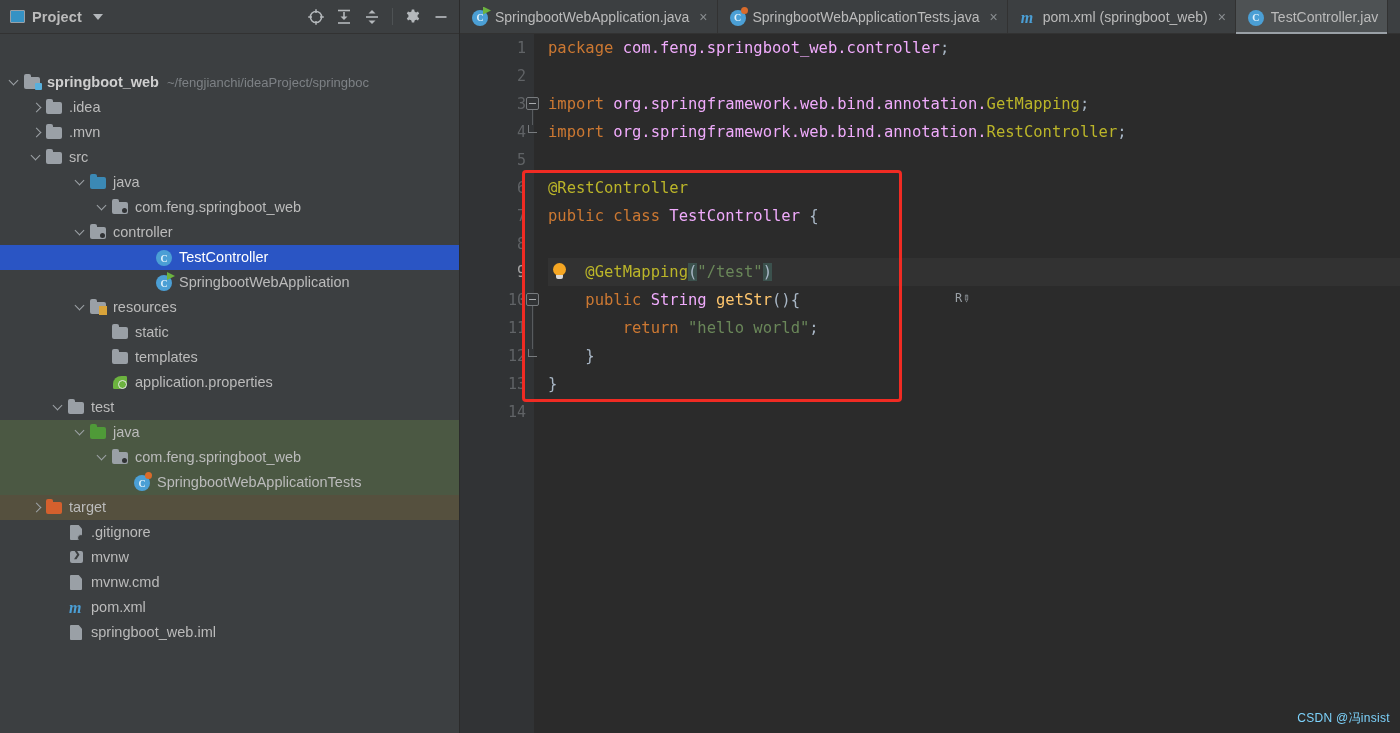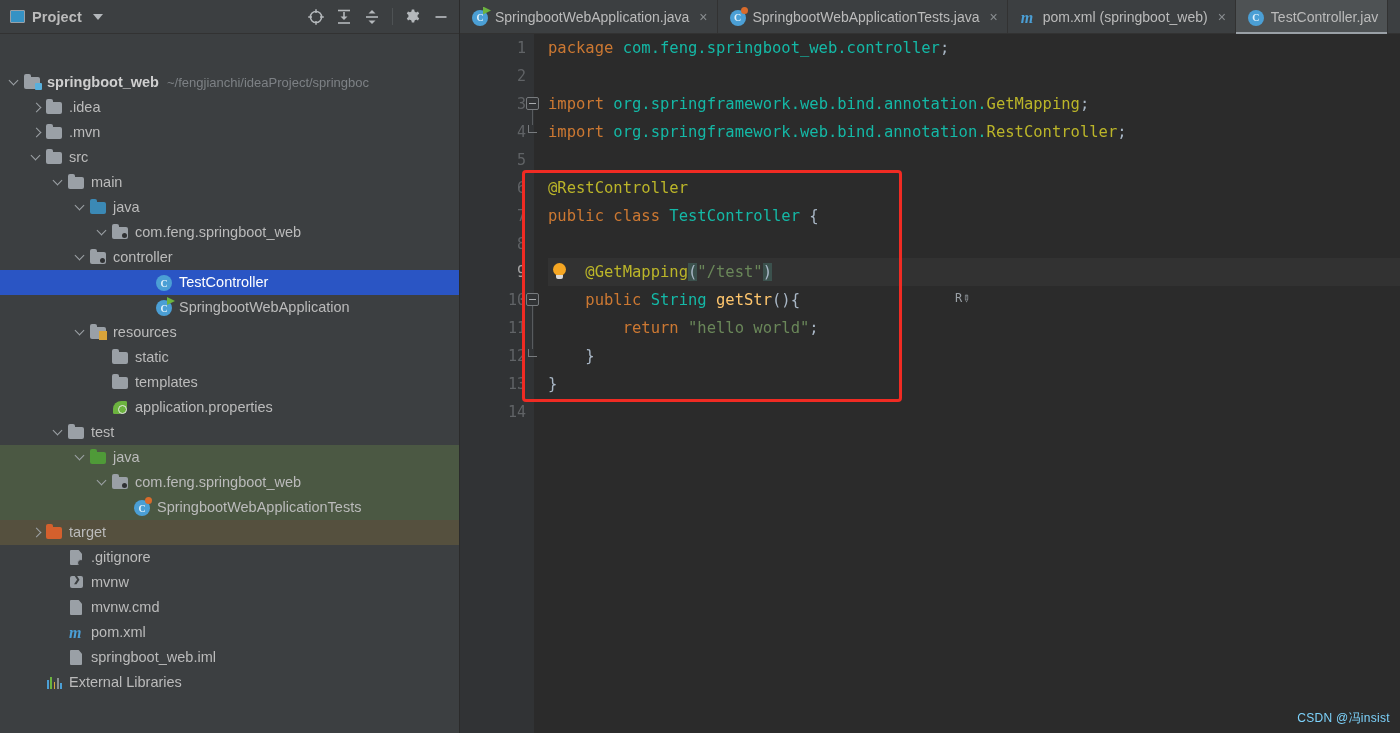--- a/index.html
+++ b/index.html
@@ -164,21 +164,21 @@
   .fold-line { position: absolute; left: 72px; width: 1.4px; background: #585b5e; z-index: 2; }
 
   .code { flex: 1; position: relative; padding-left: 14px;
           font-family: "DejaVu Sans Mono", monospace; font-size: 15.5px; }
   .line { height: 28px; line-height: 28px; white-space: pre; position: relative; }
   .line.hl { background: #323232; }
   .line.hl::before { content: ""; position: absolute; left: -14px; right: 0; top: 0;
                      bottom: 0; background: #323232; z-index: -1; }
 
   .kw   { color: #cc7832; }
-  .plain{ color: #14b8a6; }
+  .plain{ color: #f0abfc; }
   .ann  { color: #bbb529; }
   .str  { color: #6a8759; }
   .fn   { color: #ffc66d; }
   .sem  { color: #a9b7c6; }
   .bracket-hl { background: #3b514d; color: #a9b7c6; }
 
   .red-box { position: absolute; border: 3px solid #f02b23; border-radius: 4px;
              pointer-events: none; z-index: 5; }
   .bulb { position: absolute; width: 15px; height: 18px; }
   .bulb .glass { position: absolute; left: 1px; top: 0; width: 13px; height: 13px;
@@ -267,27 +267,20 @@
           </span>
           <span class="row-label">.mvn</span>
         </div>
         <div class="tree-row" style="padding-left: 30px;">
           <span class="arrow down"></span>
           <span class="ico">
             <span class="folder"></span>
           </span>
           <span class="row-label">src</span>
         </div>
-        <div class="tree-row" style="padding-left: 52px;">
-          <span class="arrow down"></span>
-          <span class="ico">
-            <span class="folder"></span>
-          </span>
-          <span class="row-label">main</span>
-        </div>
         <div class="tree-row" style="padding-left: 74px;">
           <span class="arrow down"></span>
           <span class="ico">
             <span class="folder blue"></span>
           </span>
           <span class="row-label">java</span>
         </div>
         <div class="tree-row" style="padding-left: 96px;">
           <span class="arrow down"></span>
           <span class="ico">
@@ -418,33 +411,20 @@
           <span class="row-label">pom.xml</span>
         </div>
         <div class="tree-row" style="padding-left: 52px;">
           <span class="arrow "></span>
           <span class="ico">
             <span class="file">
               <span class="sub" style="background:#777c80"></span>
             </span>
           </span>
           <span class="row-label">springboot_web.iml</span>
-        </div>
-        <div class="tree-row" style="padding-left: 30px;">
-          <span class="arrow "></span>
-          <span class="ico">
-            <span class="libs">
-              <i style="height:9px;background:#4b9fd5"></i>
-              <i style="height:12px;background:#6cb33f"></i>
-              <i style="height:7px;background:#d8a33a"></i>
-              <i style="height:11px;background:#8a8e91"></i>
-              <i style="height:6px;background:#4b9fd5"></i>
-            </span>
-          </span>
-          <span class="row-label">External Libraries</span>
         </div>
       </div>
     <div class="panel-resizer"></div>
   </div>
 
   <div id="editor-area">
     <div class="tabbar" id="tabbar">
         <div class="tab">
           <span class="tab-ico">
             <span class="cls-icon spring">C</span>

